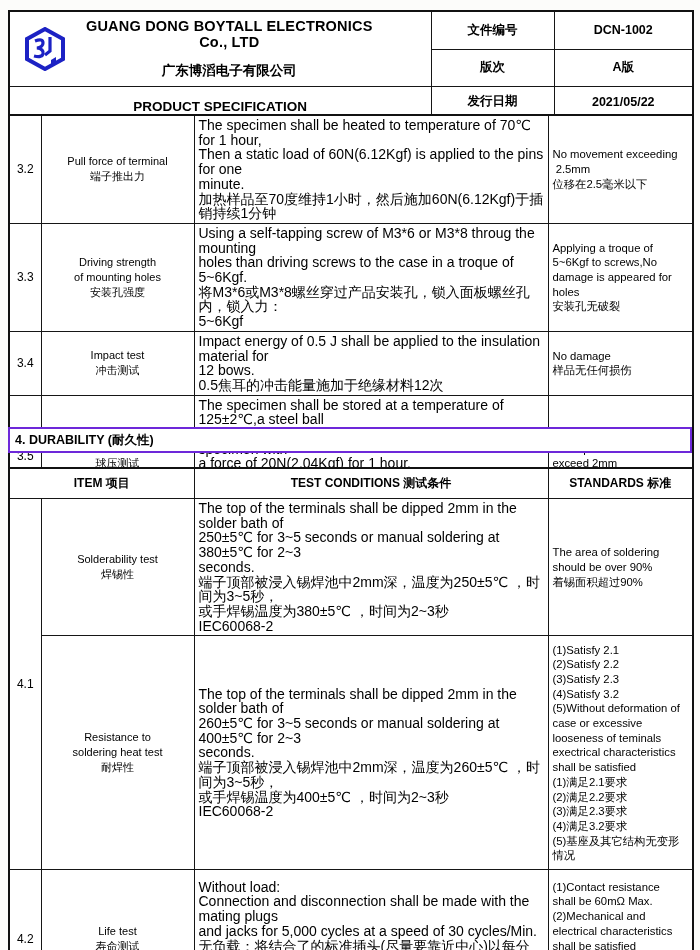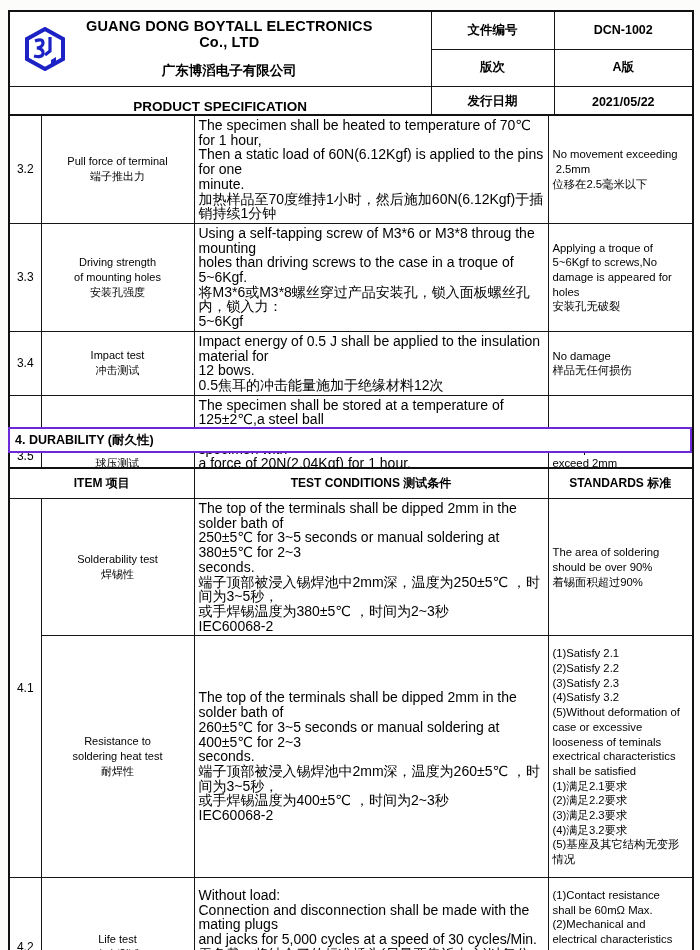--- a/index.html
+++ b/index.html
@@ -25,21 +25,21 @@
   .title-en { font-weight:bold; font-size:13.5px; }
   .title-cn { font-weight:bold; font-size:13px; margin-top:2px; }
   .meta-label, .meta-value { text-align:center; vertical-align:middle; font-weight:bold; font-size:12.5px; }
 
   
   .t3 { top:114px; width:684px; }
   .t4 { top:467px; width:684px; }
   td.no   { text-align:center; vertical-align:middle; font-size:12px; }
   td.item { text-align:center; vertical-align:middle; font-size:11px; line-height:15px; white-space:pre-line; }
   td.cond { text-align:left; vertical-align:middle; font-size:14px; line-height:14.7px; white-space:pre-line; padding:2px 4px; }
-  td.std  { text-align:left; vertical-align:middle; font-size:11.3px; line-height:14.7px; white-space:pre-line; padding:10px 4px; }
+  td.std  { text-align:left; vertical-align:middle; font-size:11.3px; line-height:14.7px; white-space:pre-line; padding:2px 4px; }
   th.colhead { font-size:12px; font-weight:bold; text-align:center; vertical-align:middle; }
 
   
   .bar {
     position:absolute; left:8px; top:427px; width:684px; height:26px;
     box-sizing:border-box; border:2px solid #6d28d9; background:#fff;
     display:flex; align-items:center; padding-left:5px;
     font-weight:bold; font-size:12.5px;
   }
 </style>

